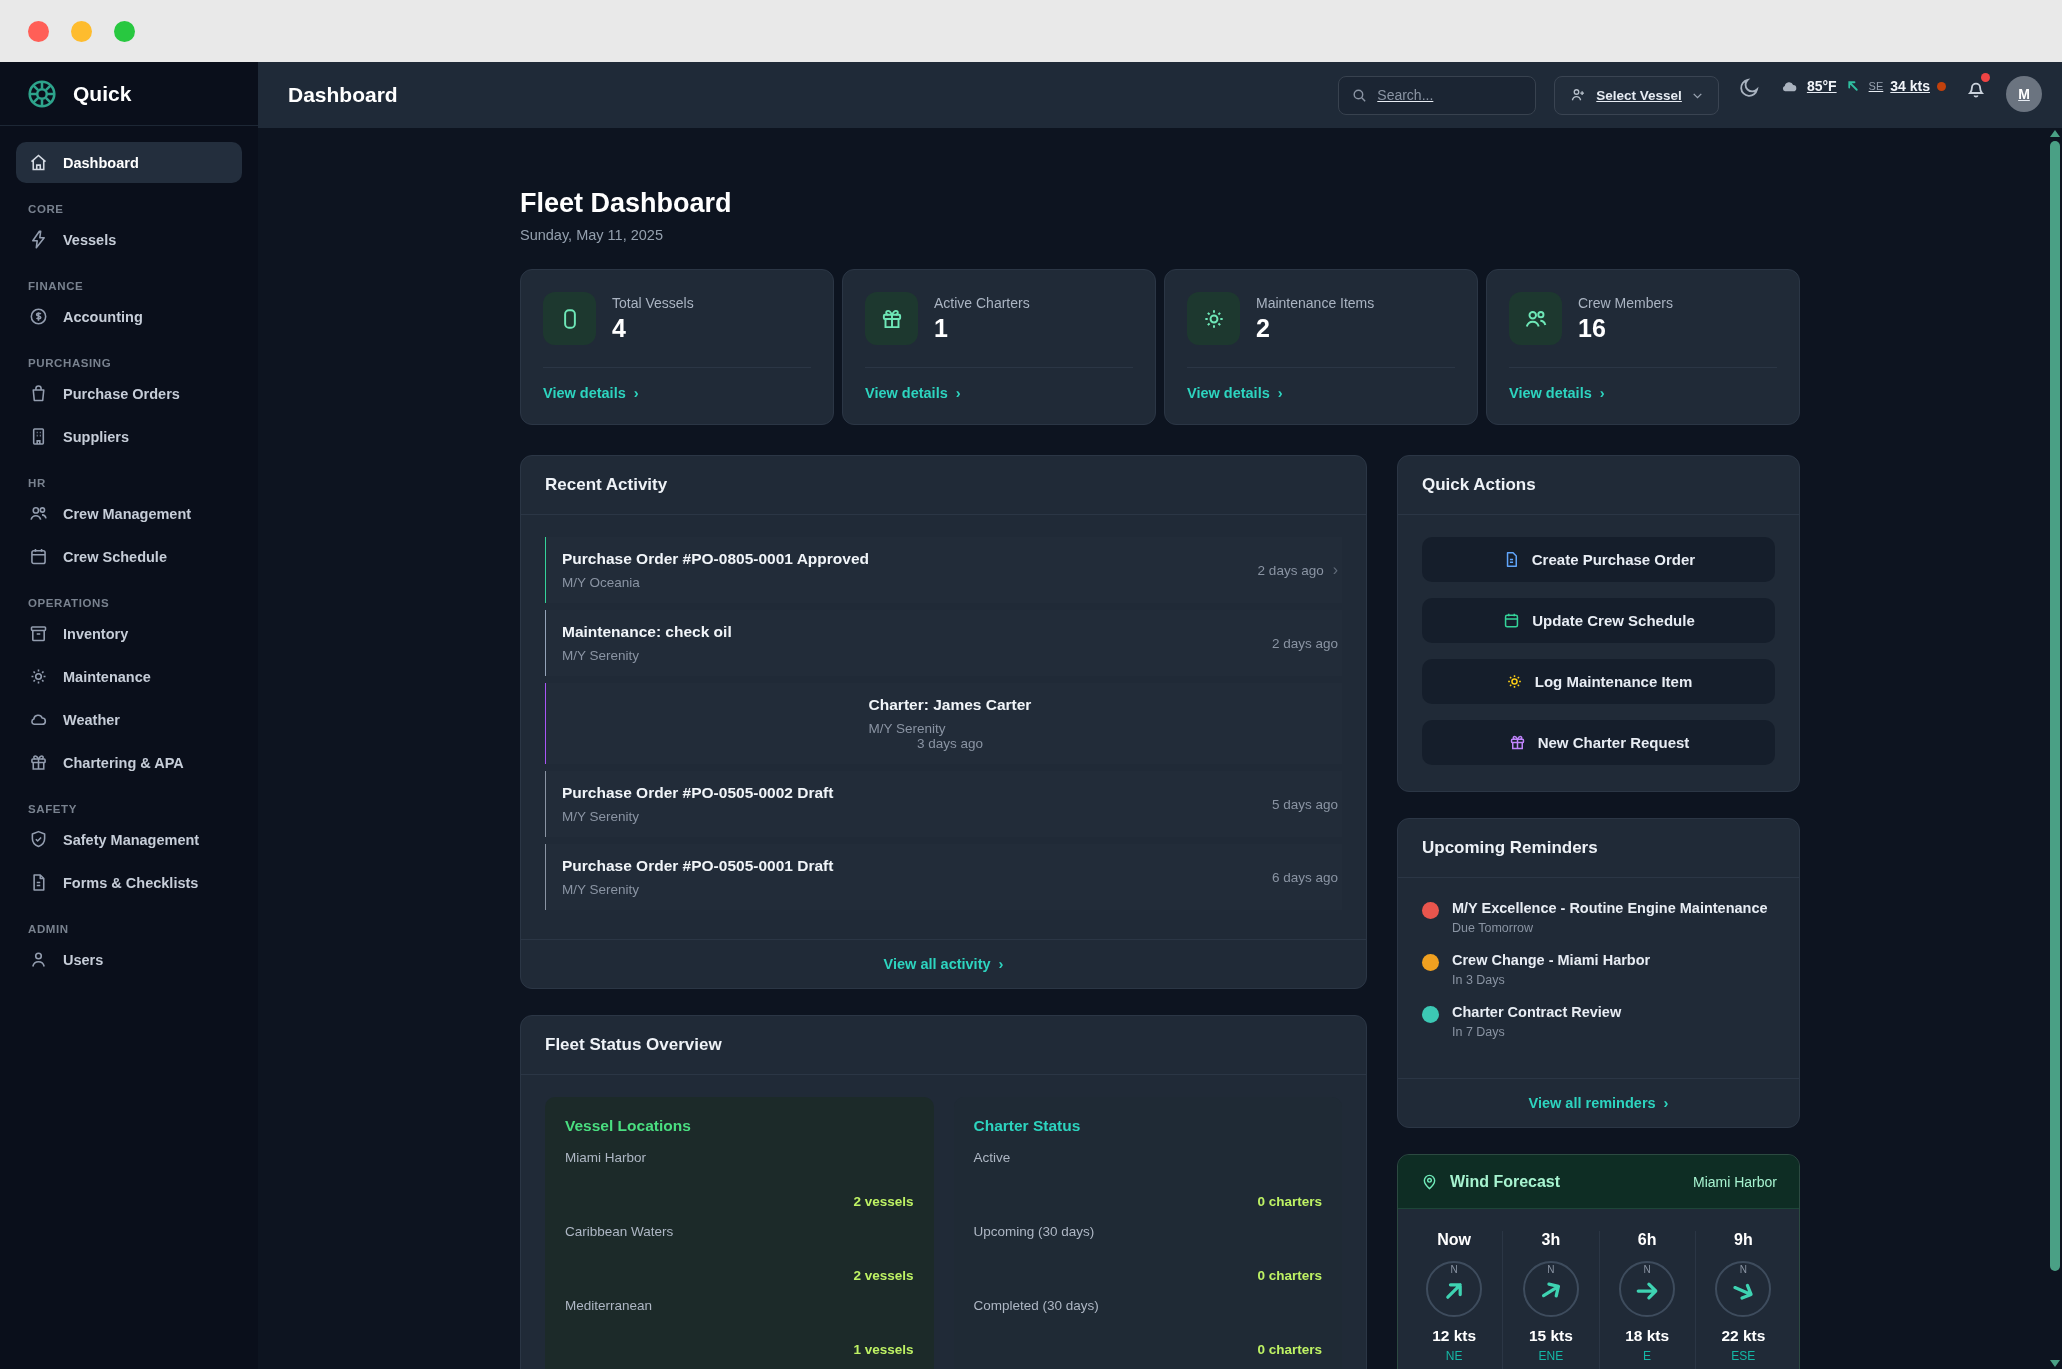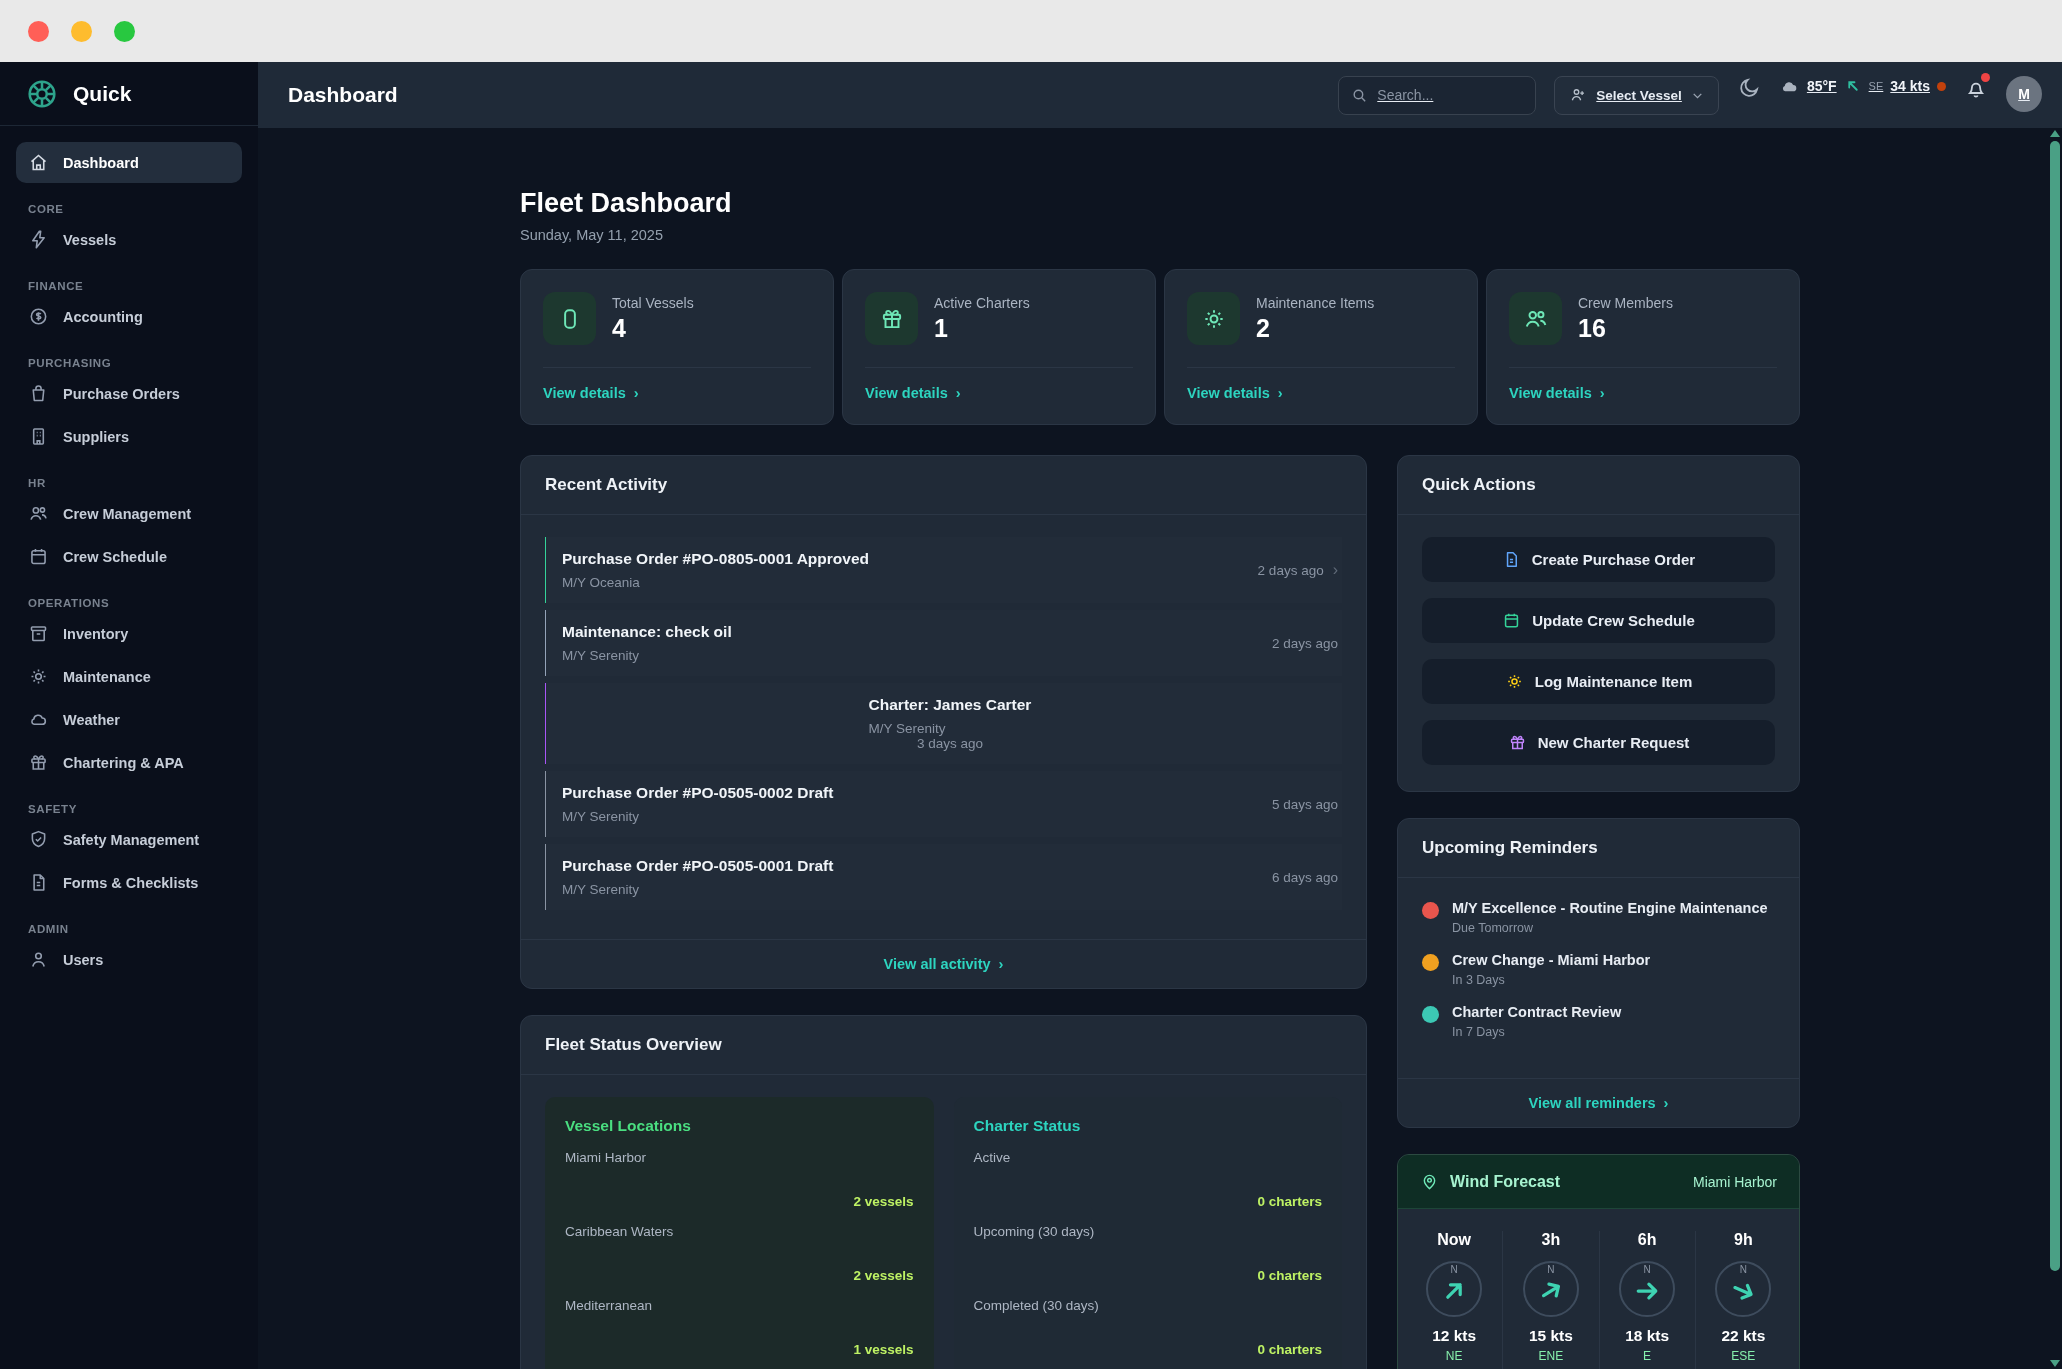--- a/index.html
+++ b/index.html
@@ -126,21 +126,21 @@
   .wcol + .wcol { border-left:1px solid #2b3645; }
   .wtime { font-size:16px; font-weight:bold; color:#fff; }
   .compass { position:relative; width:56px; height:56px; border:2px solid #3e4c5d; border-radius:50%; margin:12px auto 10px; }
   .compass .north { position:absolute; top:1px; left:50%; transform:translateX(-50%); font-size:10px; color:#8a94a3; }
   .compass svg { position:absolute; left:50%; top:53%; width:30px; height:30px; margin:-15px 0 0 -15px; color:#3ed3b2; }
   .wcol:nth-child(1) .compass svg { transform:rotate(45deg); }
   .wcol:nth-child(2) .compass svg { transform:rotate(58deg); }
   .wcol:nth-child(3) .compass svg { transform:rotate(90deg); }
   .wcol:nth-child(4) .compass svg { transform:rotate(113deg); }
   .wspeed { font-size:15.5px; font-weight:bold; color:#fff; }
-  .wdir { font-size:12px; color:#86efac; margin-top:4px; }
+  .wdir { font-size:12px; color:#14b8a6; margin-top:4px; }
 
   
   .vscroll { position:absolute; right:0; top:66px; bottom:0; width:14px; background:#0d1420; }
   .vs-up { position:absolute; top:2px; left:50%; transform:translateX(-50%); width:0; height:0;
            border-left:5px solid transparent; border-right:5px solid transparent; border-bottom:7px solid #4aa085; }
   .vs-thumb { position:absolute; top:13px; left:2px; width:10px; height:1130px; border-radius:5px; background:#4aa085; }
   .vs-down { position:absolute; bottom:2px; left:50%; transform:translateX(-50%); width:0; height:0;
              border-left:5px solid transparent; border-right:5px solid transparent; border-top:7px solid #4aa085; }
 
   svg { display:block; }

